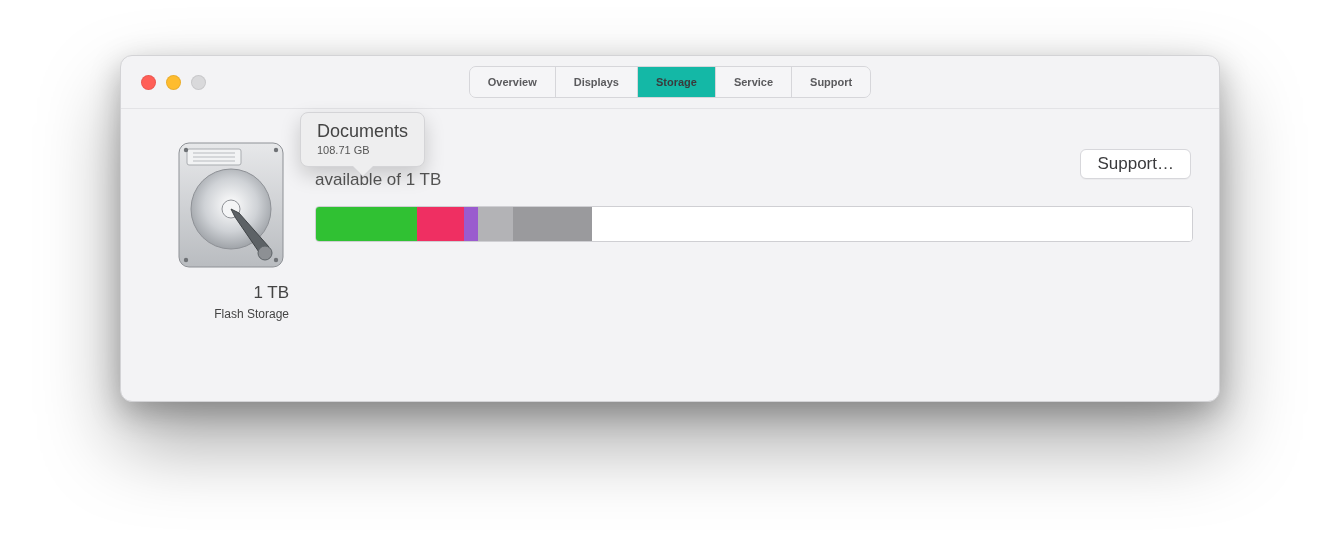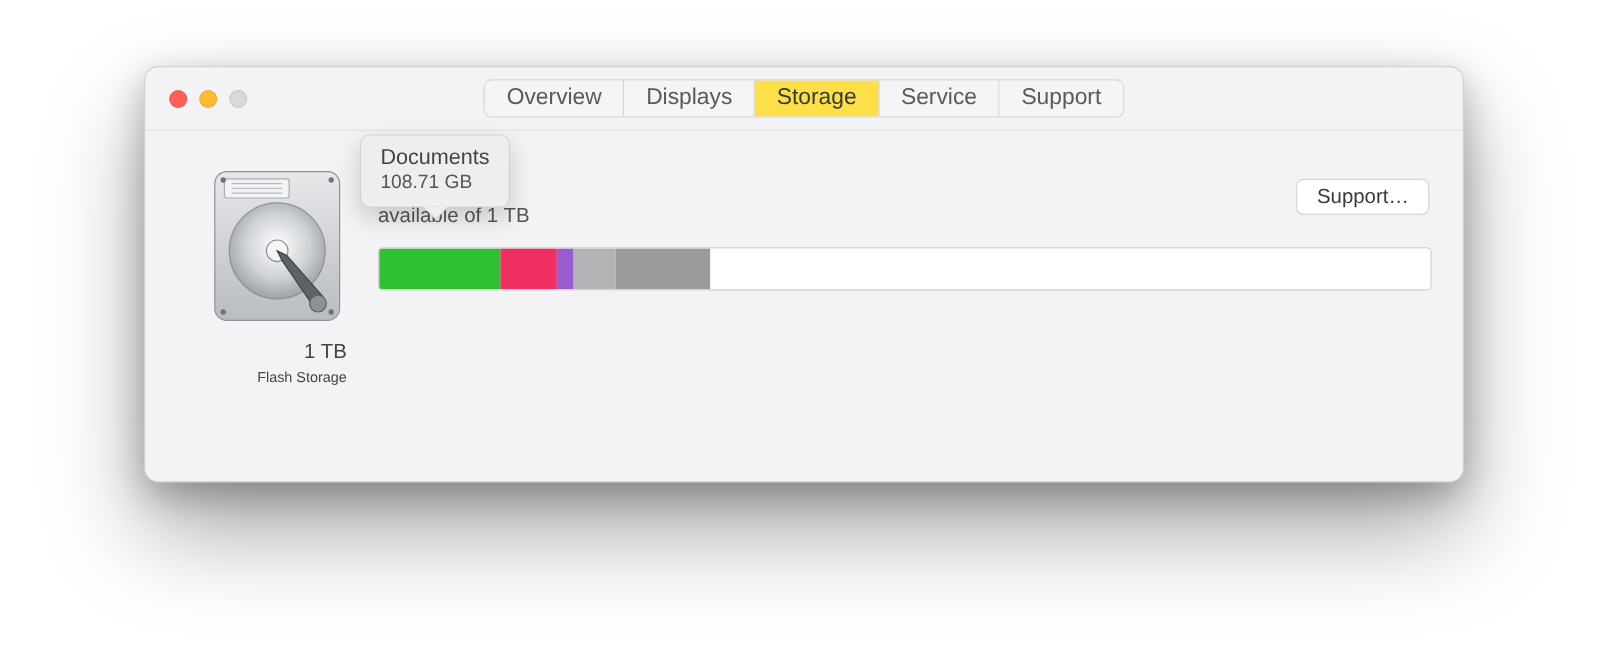--- a/index.html
+++ b/index.html
@@ -62,29 +62,30 @@
     height: 30px;
     border: 1px solid #d6d6da;
     border-radius: 7px;
     overflow: hidden;
     background: #efeff1;
   }
   .tab {
     padding: 0 18px;
     display: flex;
     align-items: center;
-    font-size: 19px;
+    font-size: 11px;
     color: #5a5a5d;
     border-right: 1px solid #d6d6da;
     cursor: default;
     background: #f5f5f7;
+    font-weight: bold;
   }
   .tab:last-child { border-right: none; }
   .tab.selected {
-    background: #fde047;
+    background: #14b8a6;
     color: #3a3a3c;
   }
 
   
   .body {
     display: flex;
     align-items: flex-start;
     padding: 30px 28px 28px 28px;
     gap: 26px;
     position: relative;
@@ -159,21 +160,21 @@
     border: 1px solid #d4d4d7;
     border-radius: 8px;
     box-shadow: 0 8px 20px rgba(0,0,0,.18);
     padding: 8px 16px 10px 16px;
     text-align: left;
     font-size: 17px;
     color: #444;
     z-index: 50;
   }
   .tooltip .tt-title { font-size: 18px; margin-bottom: 2px; }
-  .tooltip .tt-value { font-size: 16px; color:#555; }
+  .tooltip .tt-value { font-size: 11px; color:#555; }
   .tooltip::after {
     content: "";
     position: absolute;
     left: 50%;
     bottom: -10px;
     margin-left: -10px;
     width: 0; height: 0;
     border-left: 10px solid transparent;
     border-right: 10px solid transparent;
     border-top: 10px solid #eeeeef;

